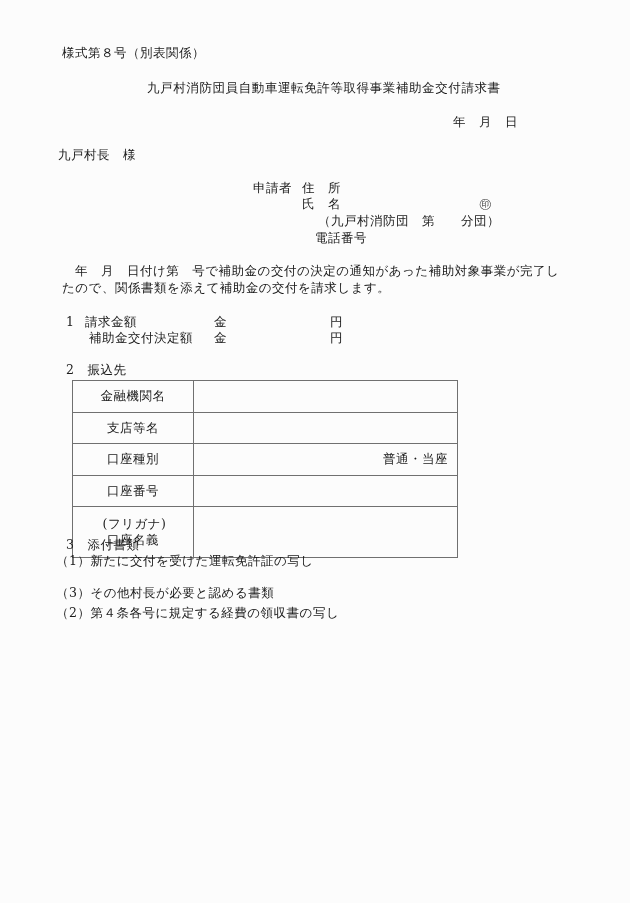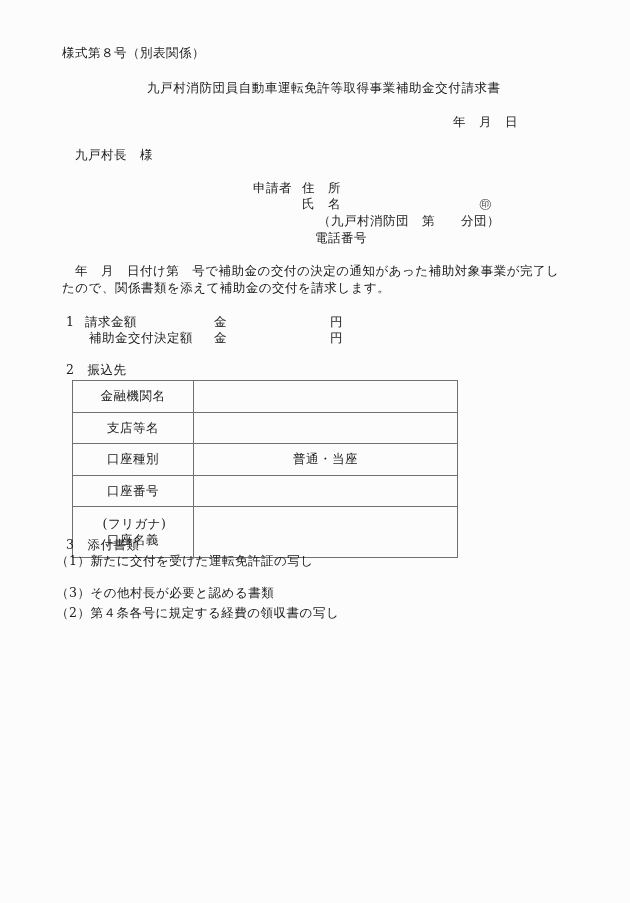--- a/index.html
+++ b/index.html
@@ -10,21 +10,21 @@
     overflow: hidden;
     font-family: "DejaVu Serif", "Liberation Serif", serif;
     color: #1a1a1a;
     font-size: 12.5px;
     line-height: 1;
   }
   .t { position: absolute; white-space: pre; letter-spacing: 0.5px; }
   .form-no { left: 62px; top: 47px; }
   .title { left: 147px; top: 82px; letter-spacing: 0.6px; }
   .date { left: 453px; top: 116px; word-spacing: 0; }
-  .addressee { left: 75px; top: 149px; }
+  .addressee { left: 58px; top: 149px; }
 
   .applicant-label { left: 253px; top: 182px; }
   .f-addr { left: 302px; top: 182px; }
   .f-name { left: 302px; top: 198px; }
   .seal { left: 479px; top: 198px; }
   .f-dan { left: 318px; top: 215px; }
   .f-tel { left: 315px; top: 232px; text-align: right; }
 
   .body1 { left: 62px; top: 265px; }
   .body2 { left: 62px; top: 282px; }
@@ -47,21 +47,21 @@
     table-layout: fixed;
   }
   .bank-table td {
     border: 1px solid #707070;
     padding: 9px;
     font-size: 12.5px;
     letter-spacing: 0.5px;
     vertical-align: middle;
   }
   .bank-table td.lab { width: 102px; text-align: center; }
-  .bank-table td.val { text-align: center; }
+  .bank-table td.val { text-align: right; }
   .bank-table tr.r { height: 26px; }
   .bank-table tr.r-tall { height: 34px; }
   .bank-table tr.r-tall td.lab { line-height: 16px; }
 
   .s3-head { left: 66px; top: 539px; }
   .att1 { left: 56px; top: 555px; }
   .att2 { left: 56px; top: 571px; margin-top: 36px; }
   .att3 { left: 56px; top: 587px; }
 </style>
 </head>

